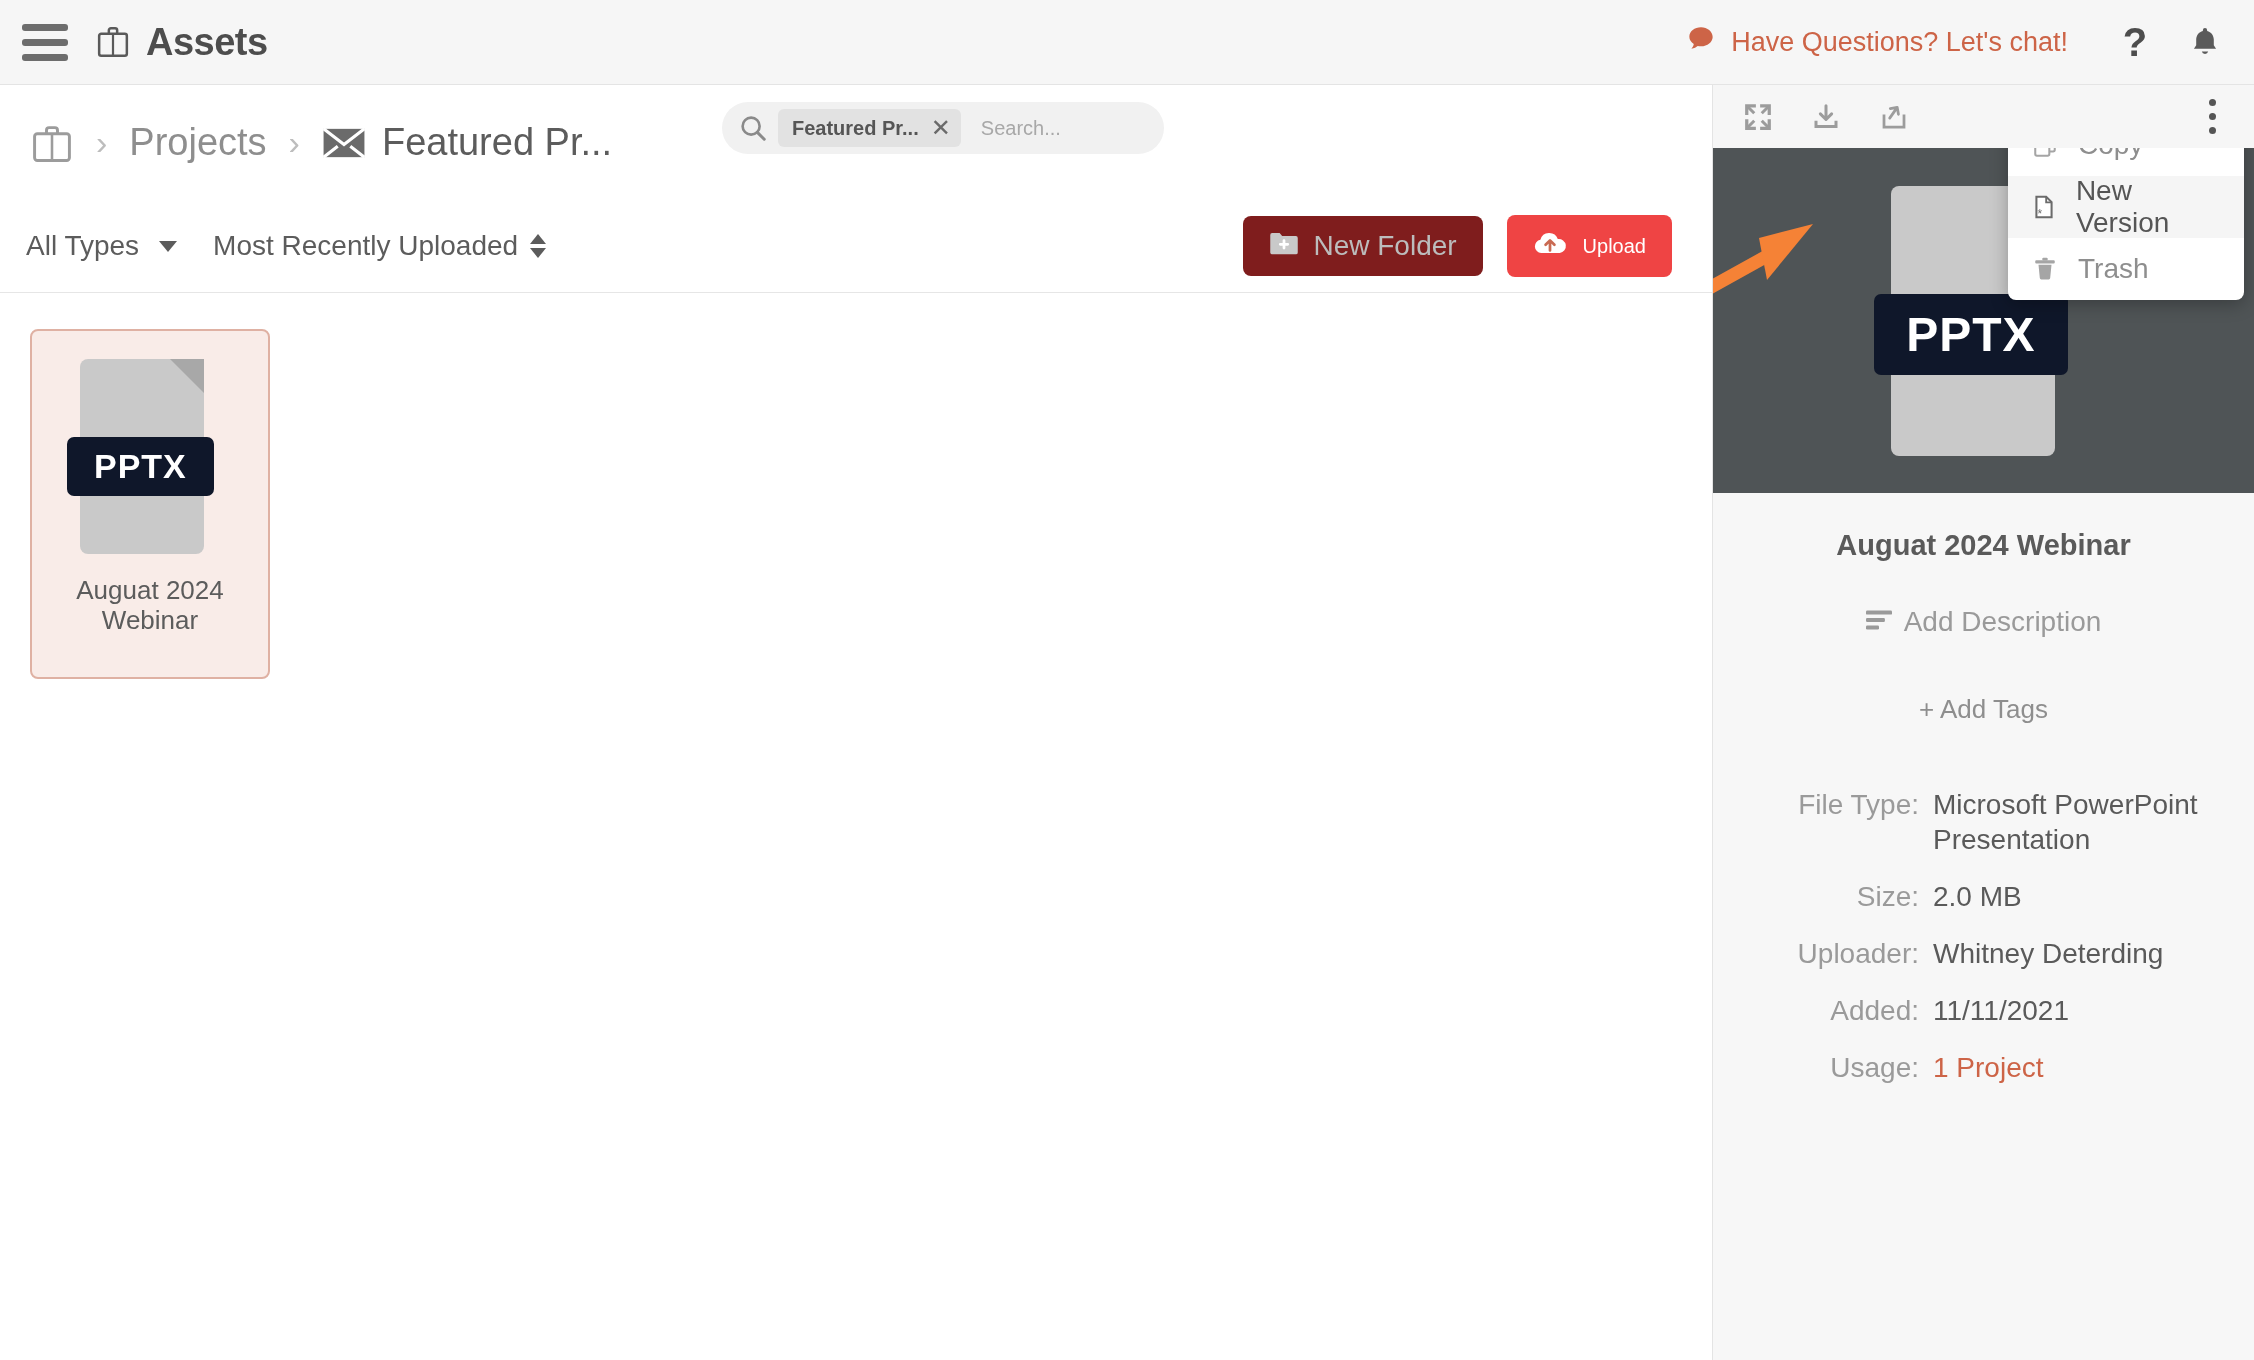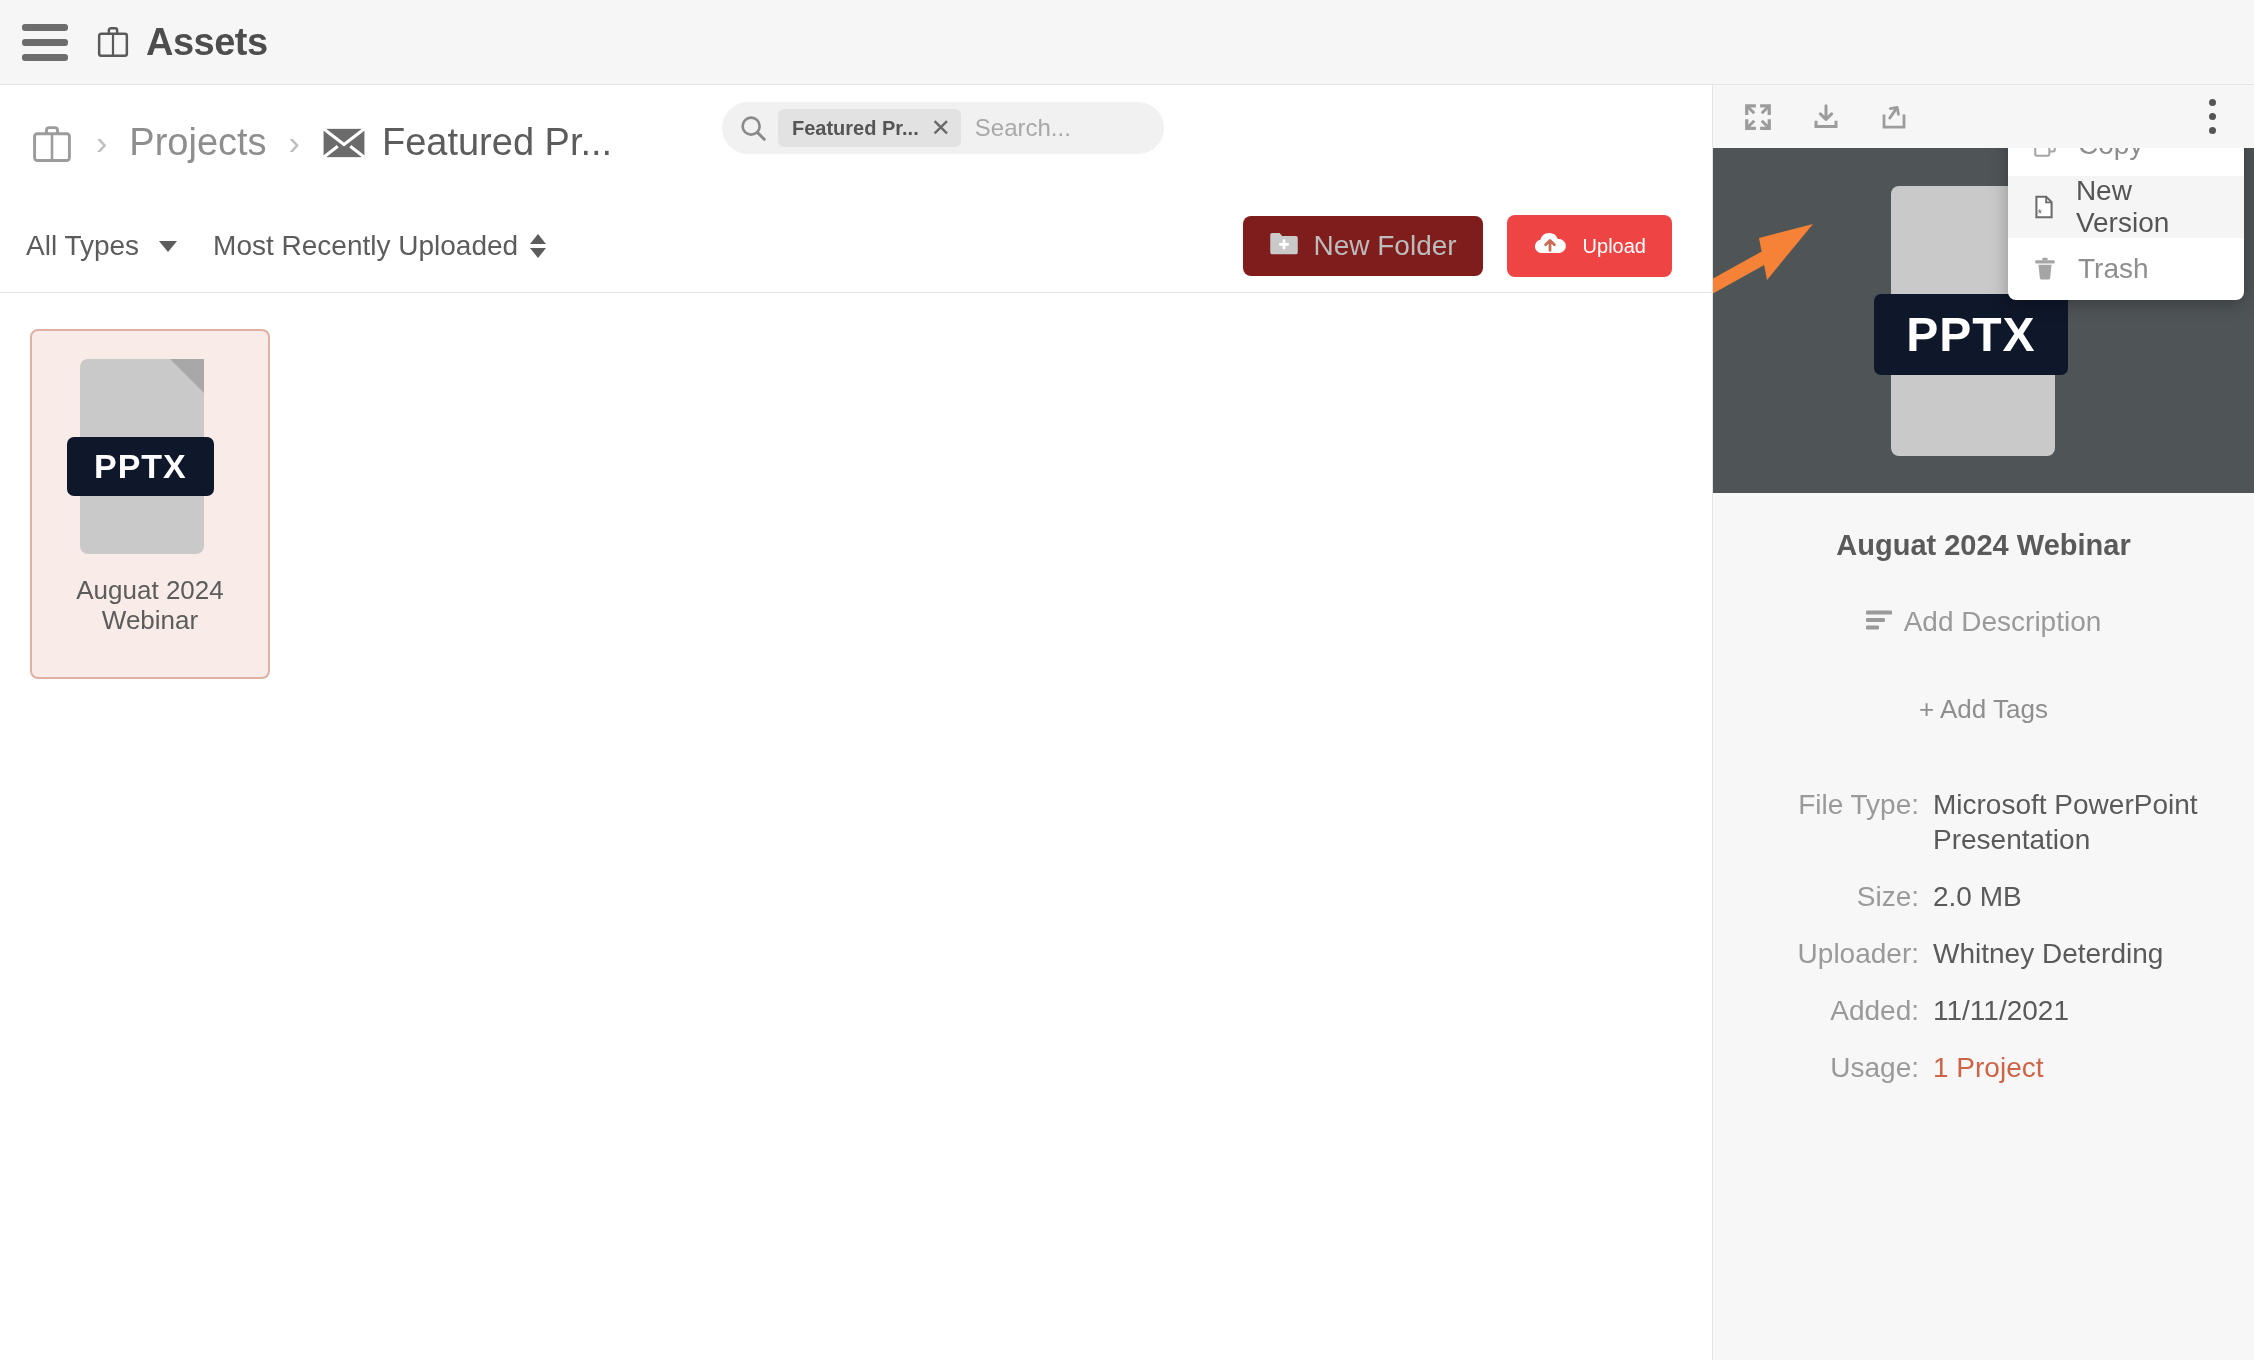--- a/index.html
+++ b/index.html
@@ -41,21 +41,21 @@
 
   .searchbox{
     position:absolute; left:722px; top:17px; width:442px; height:52px;
     background:#f1f1f1; border-radius:26px; display:flex; align-items:center; padding:0 14px;
   }
   .search-ic{ width:34px; display:flex; justify-content:center; color:#8a8a8a; }
   .chip{ margin-left:8px; height:38px; background:#e2e2e2; border-radius:6px;
     display:flex; align-items:center; padding:0 10px 0 14px; gap:12px; }
   .chip-lbl{ font-size:20px; font-weight:bold; color:#555; }
   .chip-x{ font-size:24px; color:#6a6a6a; cursor:pointer; line-height:1; }
-  .search-ph{ margin-left:14px; font-size:24px; color:#a8a8a8; }
+  .search-ph{ margin-left:20px; font-size:20px; color:#a8a8a8; }
 
   .toolrow{ position:relative; height:93px; border-bottom:1px solid #e6e6e6; display:flex; align-items:center; }
   .filter{ margin-left:26px; font-size:28px; color:#5c5c5c; display:flex; align-items:center; gap:20px; cursor:pointer; }
   .caret-d{ width:0;height:0;border-left:9px solid transparent;border-right:9px solid transparent;border-top:11px solid #5c5c5c; }
   .sortsel{ margin-left:36px; font-size:28px; color:#5c5c5c; display:flex; align-items:center; gap:12px; cursor:pointer; }
   .sortarrows{ display:flex; flex-direction:column; gap:4px; }
   .ar-u{ width:0;height:0;border-left:8px solid transparent;border-right:8px solid transparent;border-bottom:10px solid #5c5c5c; }
   .ar-d{ width:0;height:0;border-left:8px solid transparent;border-right:8px solid transparent;border-top:10px solid #5c5c5c; }
 
   .toolrow-right{ margin-left:auto; display:flex; align-items:center; gap:24px; padding-right:40px; }
@@ -134,20 +134,37 @@
     </div>
     <div class="brief-ic">
       <svg width="34" height="36" viewBox="0 0 24 26">
           <rect x="2" y="7" width="20" height="16" rx="1.5" fill="none" stroke="#5a5a5a" stroke-width="1.8"></rect>
           <path d="M9 7V4.5A1.5 1.5 0 0 1 10.5 3h3A1.5 1.5 0 0 1 15 4.5V7" fill="none" stroke="#5a5a5a" stroke-width="1.8"></path>
           <line x1="12" y1="7" x2="12" y2="23" stroke="#5a5a5a" stroke-width="1.6"></line>
         </svg>
     </div>
     <div class="app-title">Assets</div>
 
+    <div class="topbar-right">
+      <div class="chat-link">
+        <span>
+          <svg width="28" height="28" viewBox="0 0 24 24">
+              <path d="M12 2C6.5 2 2 5.6 2 10c0 2.5 1.5 4.8 3.8 6.3-.2 1.4-.9 2.8-2 4 2.3-.4 4.2-1.4 5.4-2.4.9.2 1.8.3 2.8.3 5.5 0 10-3.6 10-8S17.5 2 12 2z" fill="#cd6447"></path>
+            </svg>
+        </span>
+        <span>Have Questions? Let's chat!</span>
+      </div>
+      <div class="help-ic">?</div>
+      <div class="bell-ic">
+        <svg width="32" height="36" viewBox="0 0 24 26">
+            <path d="M12 2.5a1.6 1.6 0 0 1 1.6 1.6v.6c3 .7 5 3.3 5 6.5v4.3l1.7 2.6H3.7l1.7-2.6V11.2c0-3.2 2-5.8 5-6.5v-.6A1.6 1.6 0 0 1 12 2.5z" fill="#5a5a5a"></path>
+            <path d="M9.6 20.2a2.5 2.5 0 0 0 4.8 0z" fill="#5a5a5a"></path>
+          </svg>
+      </div>
+    </div>
   </div>
 
   <div class="main">
 
     <div class="crumbrow">
       <div class="crumb-brief">
         <svg width="44" height="44" viewBox="0 0 24 24">
             <rect x="2.5" y="7" width="19" height="14.5" rx="1.5" fill="none" stroke="#9c9c9c" stroke-width="1.6"></rect>
             <path d="M9 7V5a1.4 1.4 0 0 1 1.4-1.4h3.2A1.4 1.4 0 0 1 15 5v2" fill="none" stroke="#9c9c9c" stroke-width="1.6"></path>
             <line x1="12" y1="7" x2="12" y2="21.5" stroke="#9c9c9c" stroke-width="1.4"></line>

